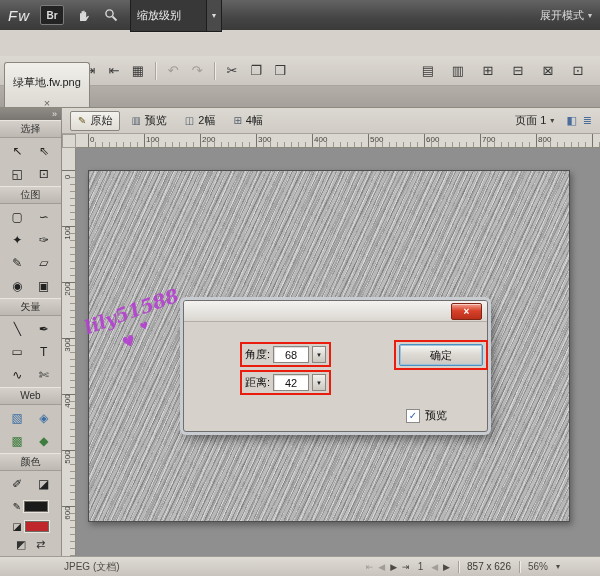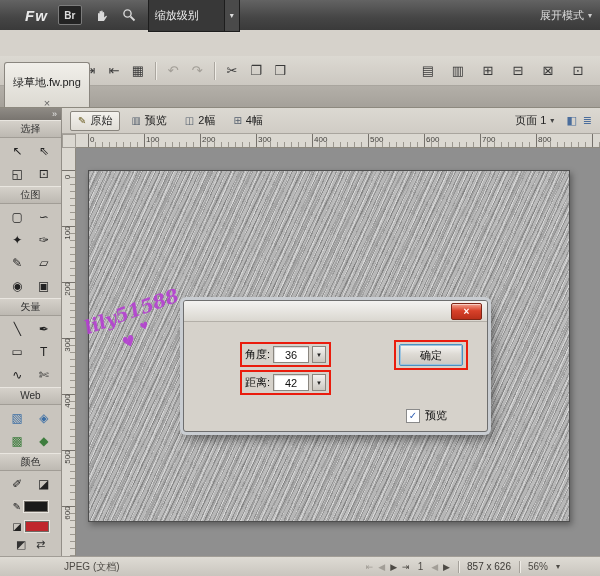--- a/index.html
+++ b/index.html
@@ -2,21 +2,21 @@
 <html><head>
 <meta charset="utf-8">
 <style>
   html,body{margin:0;padding:0;}
   body{font-family:"Liberation Sans","DejaVu Sans",sans-serif;-webkit-font-smoothing:antialiased;}
   .stage{position:relative;width:600px;height:576px;overflow:hidden;background:#d6d2cb;}
 
   
   .titlebar{position:absolute;left:0;top:0;width:600px;height:30px;
     background:linear-gradient(#636363,#454545 60%,#3a3a3a);display:flex;align-items:center;gap:10px;padding:0 8px;box-sizing:border-box;}
-  .fw-logo{color:#e9e9e9;font-weight:bold;font-size:15px;letter-spacing:1px;font-style:italic;margin-left:17px;}
+  .fw-logo{color:#e9e9e9;font-weight:normal;font-size:15px;letter-spacing:1px;font-style:italic;}
   .br-btn{width:22px;height:18px;background:#232323;border:1px solid #7c7c7c;border-radius:2px;color:#ddd;
     font-size:10px;font-weight:bold;display:flex;align-items:center;justify-content:center;}
   .tb-icon{width:18px;height:18px;display:flex;align-items:center;justify-content:center;}
   .zoom-select{width:92px;height:34px;background:#383838;border:1px solid #1d1d1d;box-shadow:0 1px 0 rgba(255,255,255,.15);
     color:#eee;font-size:11px;display:flex;align-items:center;padding-left:6px;box-sizing:border-box;}
   .zoom-select .chev{margin-left:auto;width:14px;height:100%;background:#4a4a4a;color:#ddd;font-size:8px;
     display:flex;align-items:center;justify-content:center;border-left:1px solid #1d1d1d;}
   .expand-mode{margin-left:auto;color:#ddd;font-size:11px;display:flex;align-items:center;gap:4px;}
   .expand-mode .chev{font-size:8px;color:#ccc;}
 
@@ -104,21 +104,21 @@
   .dlg-close{position:absolute;right:5px;top:2px;width:29px;height:15px;border:1px solid #7e2516;border-radius:2px;
     background:linear-gradient(#f2a28f,#d8412a 45%,#b92f1a);color:#fff;font-size:10px;font-weight:bold;
     display:flex;align-items:center;justify-content:center;box-shadow:inset 0 1px 0 rgba(255,255,255,.5);}
   .dlg-body{position:relative;height:110px;}
   .red-box{position:absolute;border:2px solid #ea1c0d;display:flex;align-items:center;gap:3px;padding:2px 3px;}
   .fld-label{font-size:11px;color:#111;}
   .fld-input{width:36px;height:17px;background:#fff;border:1px solid #8a867f;box-shadow:inset 1px 1px 1px rgba(0,0,0,.15);
     font-size:11px;color:#111;display:flex;align-items:center;justify-content:center;box-sizing:border-box;}
   .fld-spin{width:14px;height:17px;background:linear-gradient(#f2f1ef,#ccc8c1);border:1px solid #8a867f;
     display:flex;align-items:center;justify-content:center;font-size:6px;color:#222;box-sizing:border-box;}
-  .dlg-btn{width:64px;height:22px;background:linear-gradient(#f8f7f5,#dedbd5 45%,#ccc8c1);border:1px solid #8f8b84;
+  .dlg-btn{width:84px;height:22px;background:linear-gradient(#f8f7f5,#dedbd5 45%,#ccc8c1);border:1px solid #8f8b84;
     border-radius:2px;font-size:11px;color:#111;font-family:inherit;}
   .dlg-btn.focused{border-color:#4d90c0;box-shadow:inset 0 0 0 1px #9cc3de;}
   .btn-abs{position:absolute;}
   .chk-row{position:absolute;display:flex;align-items:center;gap:5px;}
   .chk{width:12px;height:12px;background:#fff;border:1px solid #8a8a8a;display:flex;align-items:center;justify-content:center;}
   .chk-mark{color:#2f5fb3;font-size:10px;font-weight:bold;line-height:1;}
   .chk-label{font-size:11px;color:#111;}
 
   
   .statusbar{position:absolute;left:0;top:556px;width:600px;height:20px;background:linear-gradient(#dedbd4,#c9c5be);
@@ -315,21 +315,21 @@
   <div class="dialog">
     <div class="dlg-titlebar">
       <span class="dlg-title"></span>
       <span class="dlg-close">
         <span>×</span>
       </span>
     </div>
     <div class="dlg-body">
       <div class="red-box" style="left:56px;top:20px">
         <span class="fld-label">角度:</span>
-        <span class="fld-input">36</span>
+        <span class="fld-input">68</span>
         <span class="fld-spin">
           <span>▼</span>
         </span>
       </div>
       <div class="red-box" style="left:56px;top:48px">
         <span class="fld-label">距离:</span>
         <span class="fld-input">42</span>
         <span class="fld-spin">
           <span>▼</span>
         </span>

